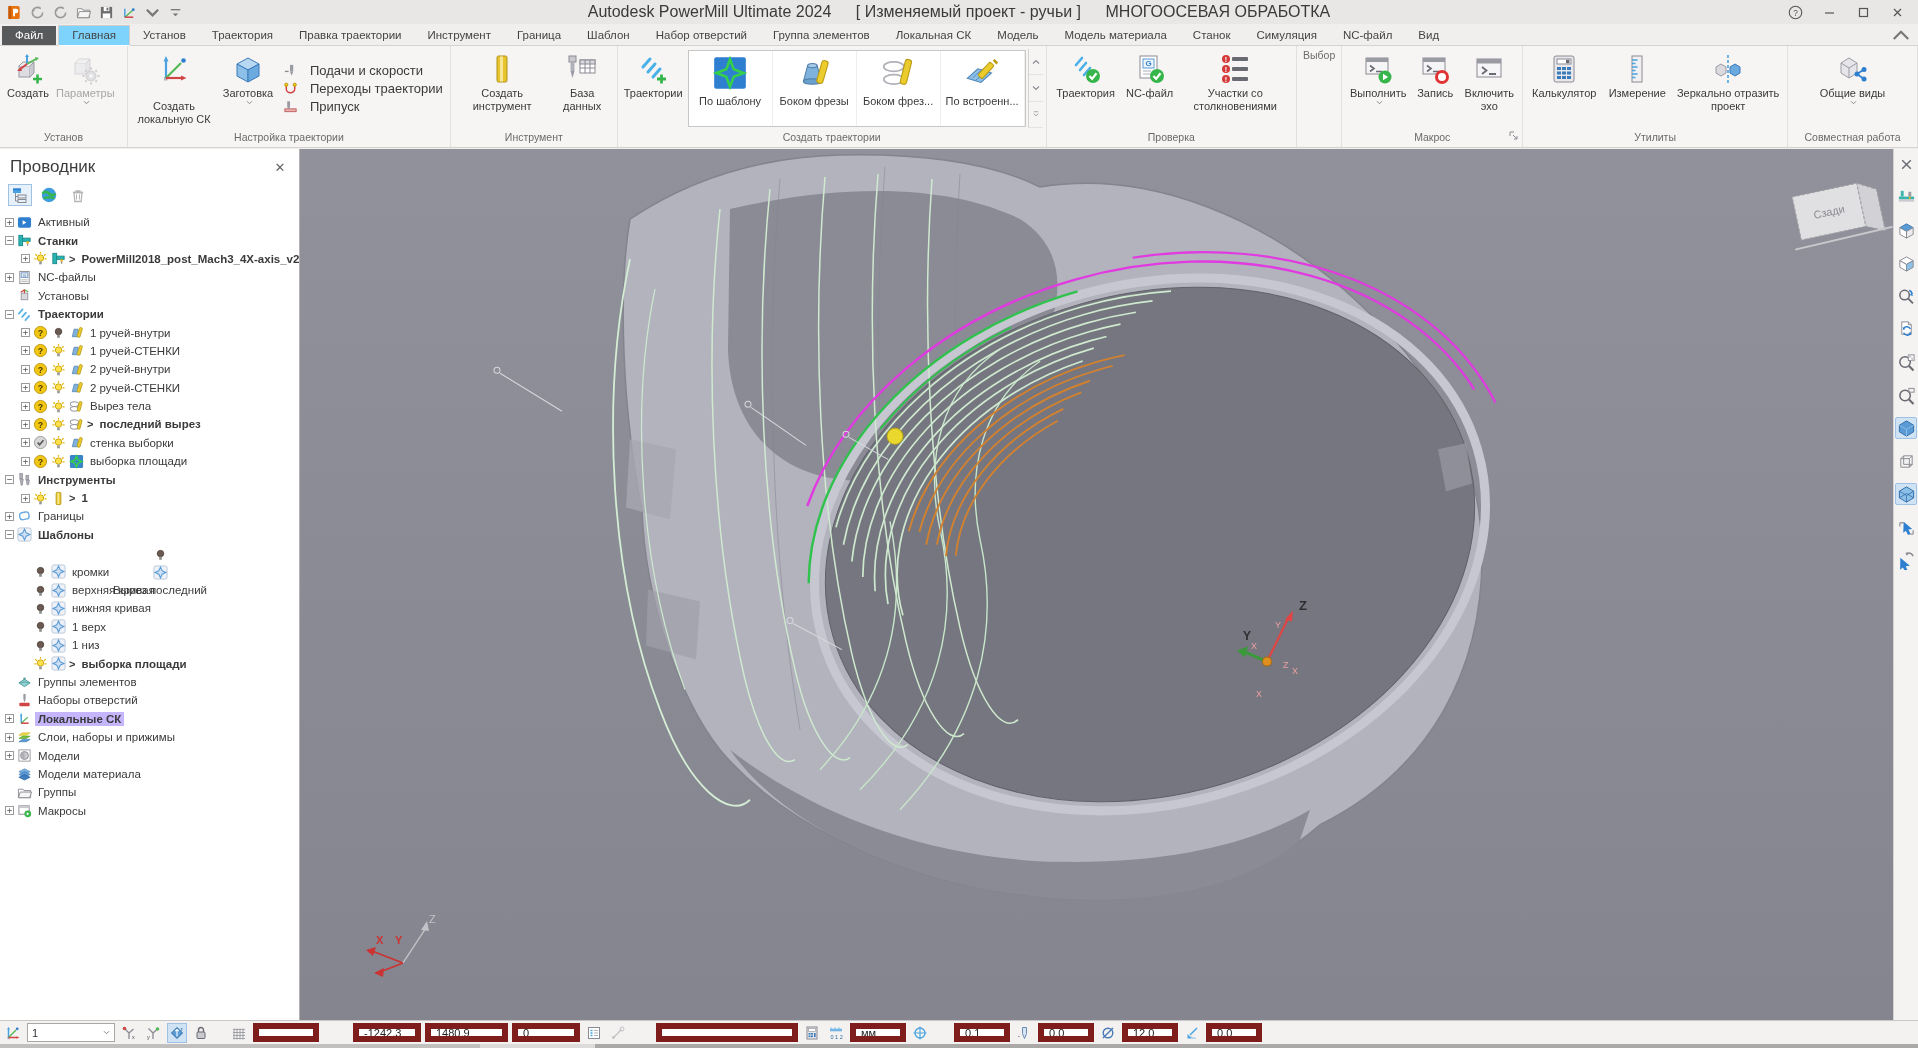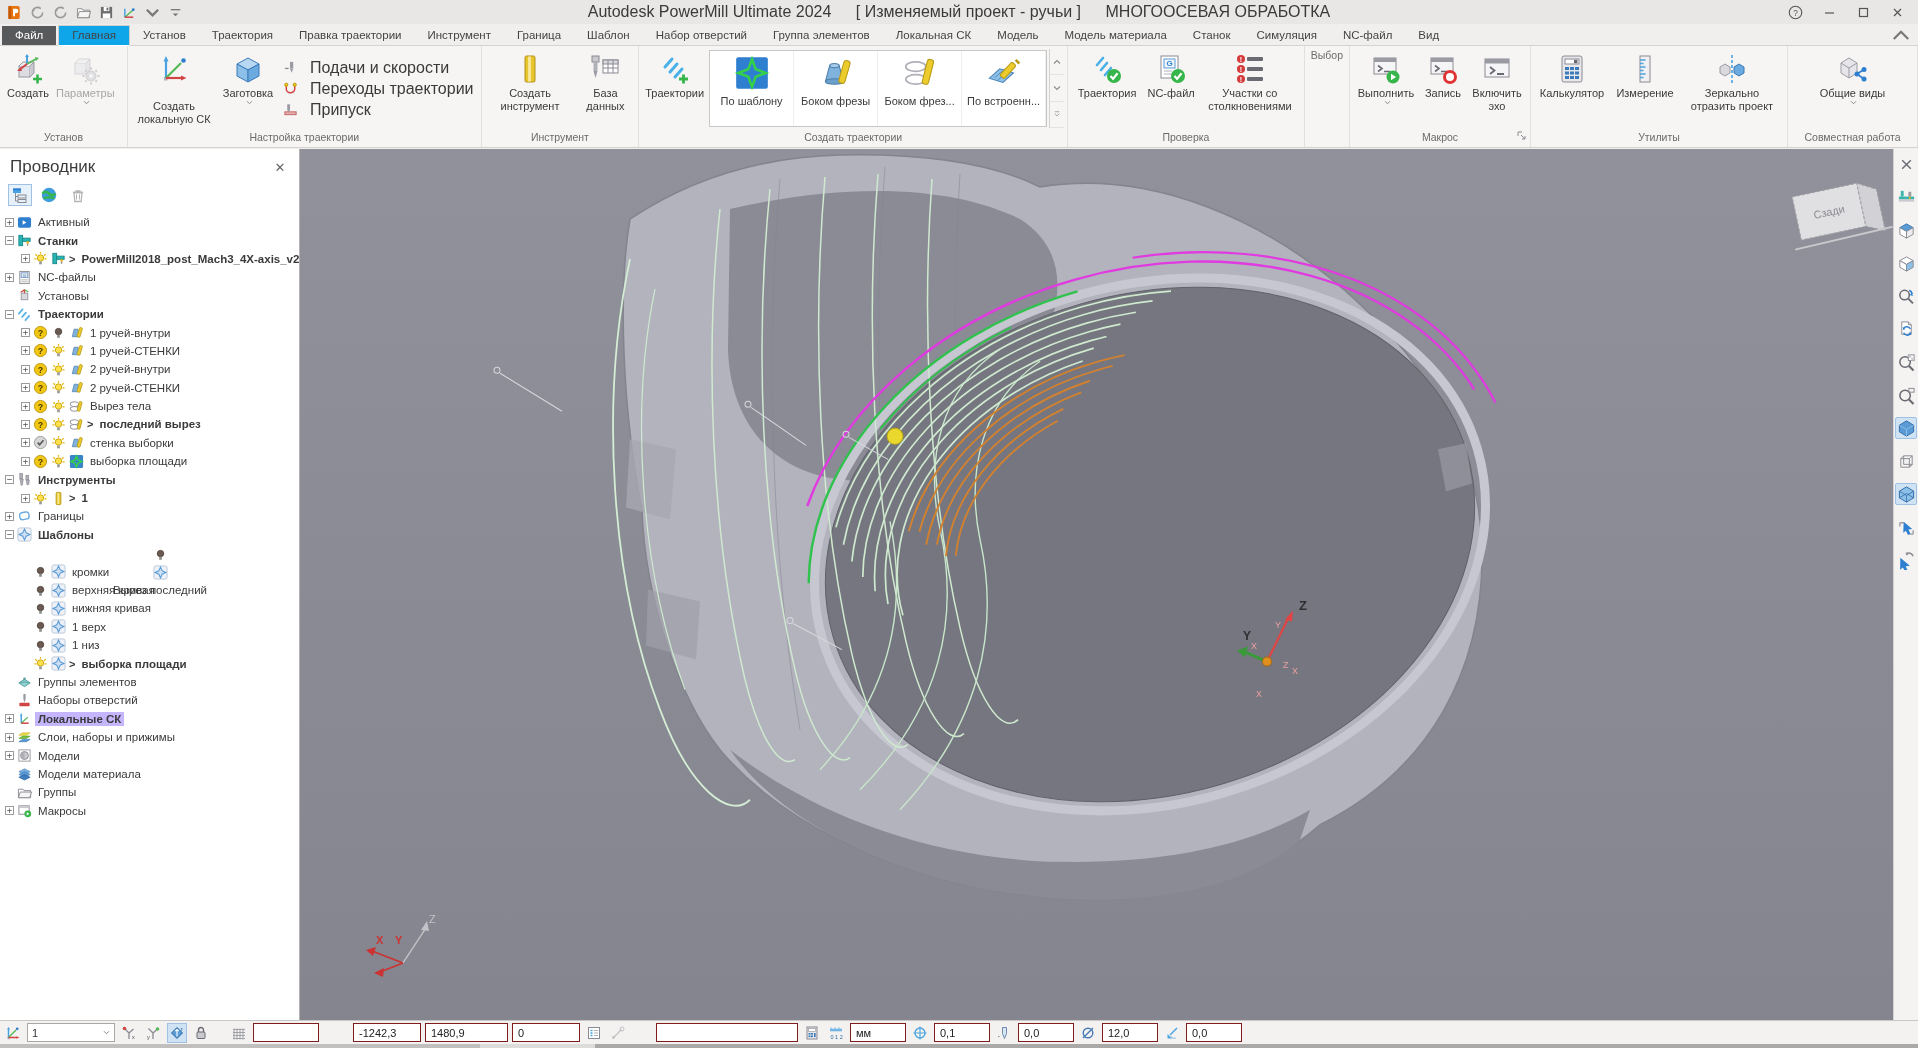--- a/index.html
+++ b/index.html
@@ -13,36 +13,36 @@
   .qat .qi svg{width:15px;height:15px;}
   .title-center{position:absolute;left:0;right:0;text-align:center;font-size:16px;color:#3a3a3a;pointer-events:none;}
   .title-center span{margin:0 10px;}
   .win-ctrls{margin-left:auto;display:flex;align-items:center;gap:4px;z-index:2;}
   .win-btn{width:30px;height:20px;display:flex;align-items:center;justify-content:center;color:#555;font-size:12px;}
   .win-btn svg{width:15px;height:15px;}
   
   .tabbar{height:22px;display:flex;align-items:flex-end;background:#f0efee;border-bottom:1px solid #d5d3d1;padding-left:2px;position:relative;}
   .tab{padding:3px 13px 4px;font-size:11.5px;color:#444;white-space:nowrap;cursor:default;}
   .tab.file{background:#58595b;color:#fff;margin-right:2px;}
-  .tab.active{background:#0ea5e9;border:1px solid #d0cecc;border-bottom:1px solid #fff;margin-bottom:-1px;}
+  .tab.active{background:#7dd3fc;border:1px solid #d0cecc;border-bottom:1px solid #fff;margin-bottom:-1px;}
   .tab-collapse{position:absolute;right:8px;top:3px;width:18px;height:16px;color:#777;display:flex;align-items:center;justify-content:center;font-size:10px;}
   
   .ribbon{height:102px;background:#f7f5f4;display:flex;border-bottom:1px solid #d5d3d1;}
   .rgroup{display:flex;flex-direction:column;border-right:1px solid #e2e0de;}
   .rbody{flex:1;display:flex;align-items:stretch;padding:3px 3px 0;}
   .rlabel{height:19px;font-size:10.5px;color:#6b6b6b;text-align:center;line-height:18px;white-space:nowrap;padding:0 6px;position:relative;}
   .big-btn{display:flex;flex-direction:column;align-items:center;justify-content:flex-start;padding:2px 3px;min-width:50px;border-radius:2px;}
   .big-btn .bicon{height:36px;display:flex;align-items:center;justify-content:center;}
   .big-btn .bicon svg{width:32px;height:32px;}
   .big-btn .bcap{font-size:11px;color:#3a3a3a;text-align:center;line-height:1.15;white-space:pre-line;}
   .big-btn.disabled .bcap{color:#a8a6a4;}
   .chev{display:inline-block;width:7px;height:5px;margin-left:2px;vertical-align:middle;}
   .chev svg{width:7px;height:5px;}
   .small-col{display:flex;flex-direction:column;justify-content:center;gap:3px;padding:0 4px;}
-  .small-btn{display:flex;align-items:center;gap:12px;font-size:16px;color:#3a3a3a;white-space:nowrap;}
+  .small-btn{display:flex;align-items:center;gap:12px;font-size:13px;color:#3a3a3a;white-space:nowrap;}
   .small-btn svg{width:15px;height:15px;}
   .gallery{display:flex;border:1px solid #c9c7c5;background:#fff;margin:1px 2px;}
   .gal-item{width:84px;display:flex;flex-direction:column;align-items:center;justify-content:flex-start;padding:3px 2px;border-right:1px solid #eee;}
   .gal-item .gicon svg{width:38px;height:38px;}
   .gal-item .glab{font-size:11px;color:#3a3a3a;margin-top:3px;white-space:nowrap;}
   .gal-scroll{width:15px;display:flex;flex-direction:column;border-left:1px solid #d5d3d1;}
   .gal-scroll div{flex:1;display:flex;align-items:center;justify-content:center;border-bottom:1px solid #e5e3e1;}
   .gal-scroll svg{width:8px;height:6px;}
   .launcher{position:absolute;right:2px;top:2px;width:12px;height:12px;}
   .launcher svg{width:11px;height:11px;}
@@ -74,21 +74,21 @@
   .rt-btn{width:22px;height:22px;display:flex;align-items:center;justify-content:center;border-radius:2px;}
   .rt-btn.active{background:#cfe3f5;border:1px solid #9ec1e4;}
   .rt-btn svg{width:19px;height:19px;}
   
   .statusbar{position:absolute;left:0;right:0;bottom:4px;height:24px;background:#f3f2f1;border-top:1px solid #c9c7c5;display:flex;align-items:center;gap:4px;padding:0 3px;}
   .sb-icon{width:20px;height:20px;display:flex;align-items:center;justify-content:center;}
   .sb-icon svg{width:16px;height:16px;}
   .sb-icon.active{background:#cfe3f5;border:1px solid #9ec1e4;}
   .sb-dd{width:88px;height:19px;border:1px solid #aaa8a6;background:#fff;display:flex;align-items:center;padding:0 4px;font-size:11px;}
   .sb-dd .chev{margin-left:auto;}
-  .sbf{height:19px;border:1px solid #7f1d1d;background:#fff;font-size:11px;padding:0 5px;font-family:inherit;color:#222;}
+  .sbf{height:19px;border:6px solid #7f1d1d;background:#fff;font-size:11px;padding:0 5px;font-family:inherit;color:#222;}
   .sb-gap{width:10px;}
   
   .bstrip{position:absolute;left:0;right:0;bottom:0;height:4px;background:#aba9a8;}
   .bstrip .seg1{position:absolute;left:0;width:480px;top:0;bottom:0;background:#c2c0bf;}
   .bstrip .seg2{position:absolute;left:480px;width:115px;top:0;bottom:0;background:#dddcdb;}
 </style>
 </head>
 <body>
 
 <div class="titlebar">
@@ -1492,21 +1492,21 @@
         <text x="2.5" y="14" font-size="5.5" fill="#2f6aa5">0 1 2</text>
       </svg>
     </span>
   <input class="sbf" style="width: 56px;" readonly="" value="мм">
   <span class="sb-icon">
       <svg viewBox="0 0 16 16">
         <circle cx="8" cy="8" r="5" fill="none" stroke="#4aa3e0" stroke-width="1.3"></circle>
         <path d="M8 1.5v13M1.5 8h13" stroke="#4aa3e0" stroke-width="1.1"></path>
       </svg>
     </span>
-  <input class="sbf" style="width: 56px;" readonly="" value="0,1">
+  <input class="sbf" style="width: 56px; margin-left: 20px;" readonly="" value="0,1">
   <span class="sb-icon">
       <svg viewBox="0 0 16 16">
         <path d="M2 11.5h3" stroke="#8a8a92" stroke-width="1.1" stroke-dasharray="1.5 1.5"></path>
         <path d="M6.5 2.5h4v6l-2 5-2-5z" fill="#d9e6f5" stroke="#6a8ab0"></path>
       </svg>
     </span>
   <input class="sbf" style="width: 56px;" readonly="" value="0,0">
   <span class="sb-icon">
       <svg viewBox="0 0 16 16">
         <circle cx="8" cy="8" r="4.8" fill="none" stroke="#4a7ab8" stroke-width="1.4"></circle>

